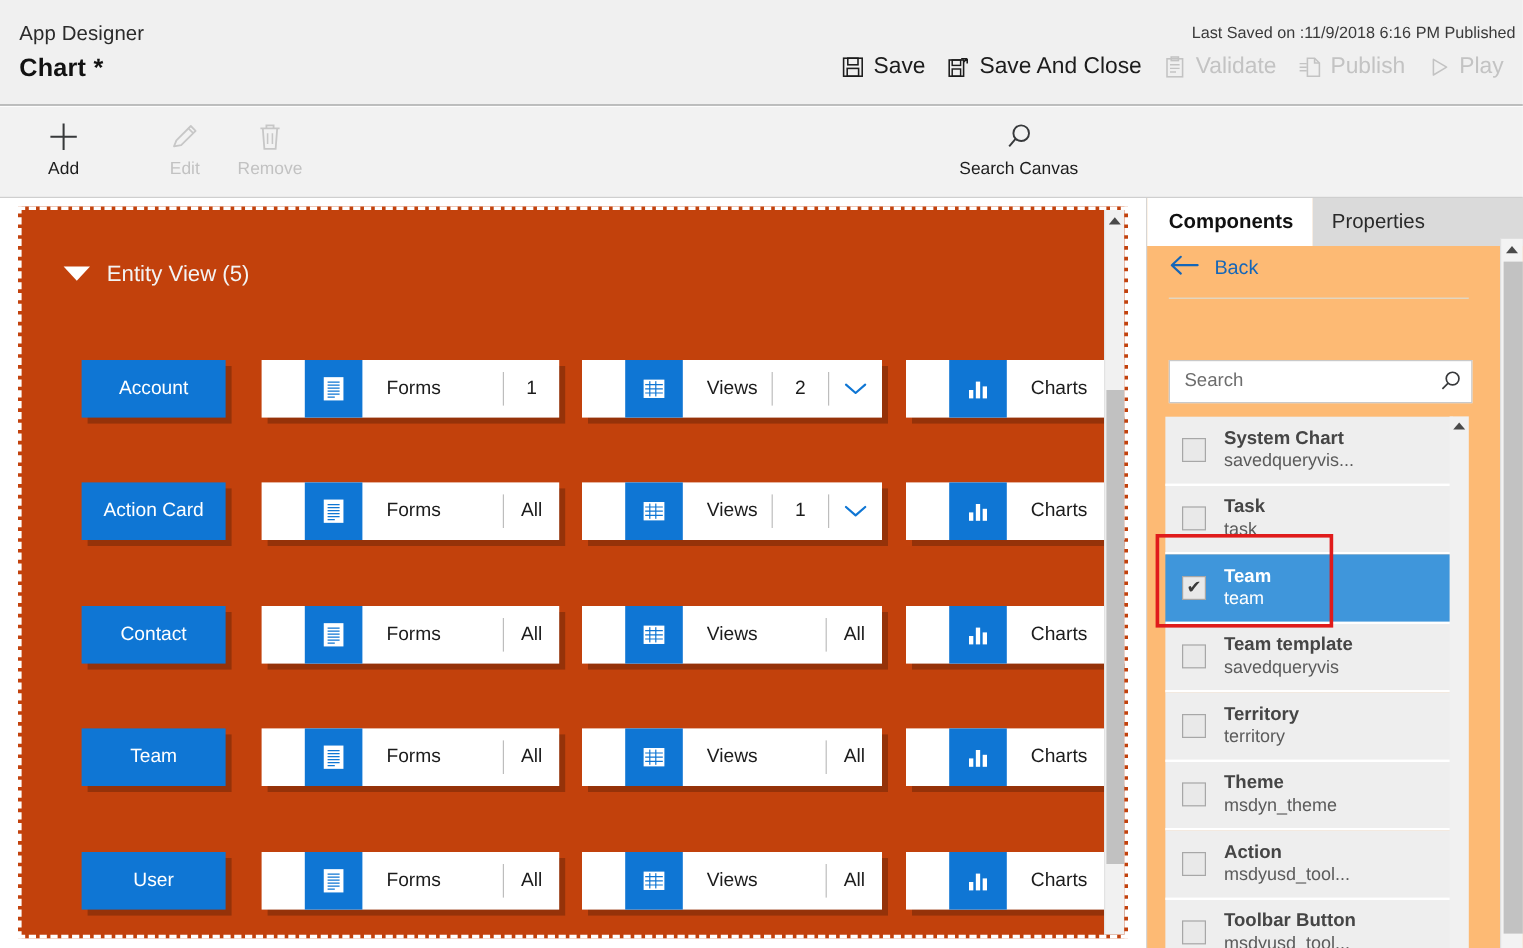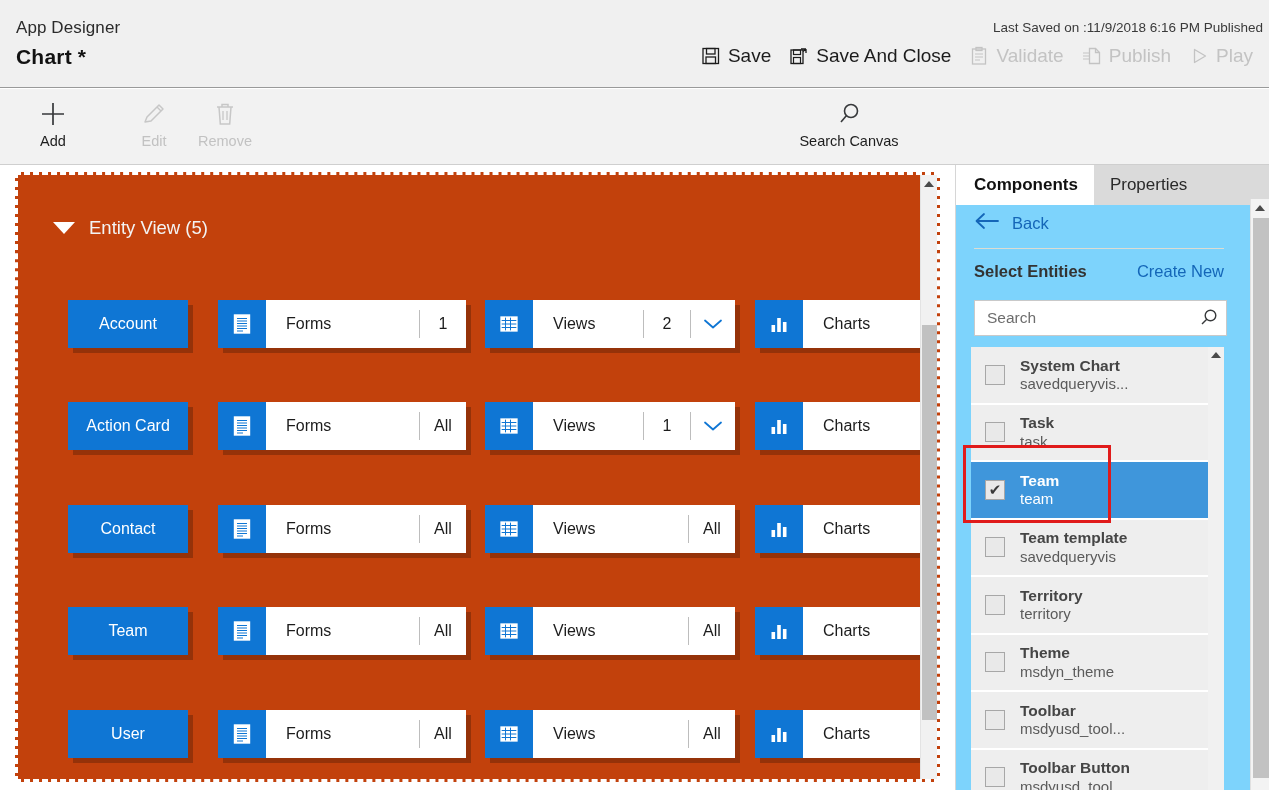--- a/index.html
+++ b/index.html
@@ -104,20 +104,21 @@
     box-shadow: 5px 5px 0 rgba(0,0,0,.23);
     cursor: pointer;
   }
   .tile {
     position: absolute; top: 0;
     height: 48px;
     background: #ffffff;
     display: flex; align-items: stretch;
     box-shadow: 5px 5px 0 rgba(0,0,0,.23);
     cursor: pointer;
+    padding-left: 36px;
   }
   .tile-icon {
     width: 48px; background: #0f76d4;
     display: flex; align-items: center; justify-content: center;
     flex: 0 0 48px;
   }
   .tile-label {
     flex: 1 1 auto;
     display: flex; align-items: center;
     padding-left: 20px;
@@ -147,21 +148,21 @@
   }
   .cv-thumb {
     position: absolute; left: 1px; top: 150px;
     width: 15px; height: 395px; background: #c1c1c1; cursor: pointer;
   }
 
   
   .rpanel {
     position: absolute; left: 955px; top: 165px;
     width: 314px; height: 625px;
-    background: #7dd3fc;
+    background: #fdba74;
     border-left: 1px solid #d6d6d6;
   }
   .tabs { position: absolute; left: 0; top: 0; width: 314px; height: 40px; display: flex; }
   .tab {
     height: 40px; display: flex; align-items: center;
     padding: 0 16px; font-size: 17px; cursor: pointer;
   }
   .tab.active { background: #ffffff; color: #111111; font-weight: 700; padding-left: 18px; }
   .tab.inactive { background: #dadada; color: #2a2a2a; flex: 1 1 auto; }
 
@@ -586,24 +587,20 @@
     <span>
       <svg width="26" height="18" viewBox="0 0 26 18">
           <path d="M24 9H3M10 2L2.5 9l7.5 7" fill="none" stroke="#1466b8" stroke-width="1.8" stroke-linecap="round" stroke-linejoin="round"></path>
         </svg>
     </span>
     <span class="back-lbl">Back</span>
   </div>
 
   <div class="divider"></div>
 
-  <div class="sel-row">
-    <span class="sel-title">Select Entities</span>
-    <span class="create-new">Create New</span>
-  </div>
 
   <div class="searchbox">
     <input type="text" placeholder="Search" style="">
     <span class="search-ic">
       <svg width="22" height="22" viewBox="0 0 22 22">
           <circle cx="12.5" cy="8.5" r="5.3" fill="none" stroke="#37393b" stroke-width="1.4"></circle>
           <path d="M8.8 12.3L4 17" stroke="#37393b" stroke-width="1.4"></path>
         </svg>
     </span>
   </div>
@@ -649,21 +646,21 @@
       <div class="eitem">
         <div class="cbox"></div>
         <div class="etext">
           <div class="ename">Theme</div>
           <div class="elogical">msdyn_theme</div>
         </div>
       </div>
       <div class="eitem">
         <div class="cbox"></div>
         <div class="etext">
-          <div class="ename">Toolbar</div>
+          <div class="ename">Action</div>
           <div class="elogical">msdyusd_tool...</div>
         </div>
       </div>
       <div class="eitem">
         <div class="cbox"></div>
         <div class="etext">
           <div class="ename">Toolbar Button</div>
           <div class="elogical">msdyusd_tool...</div>
         </div>
       </div>

